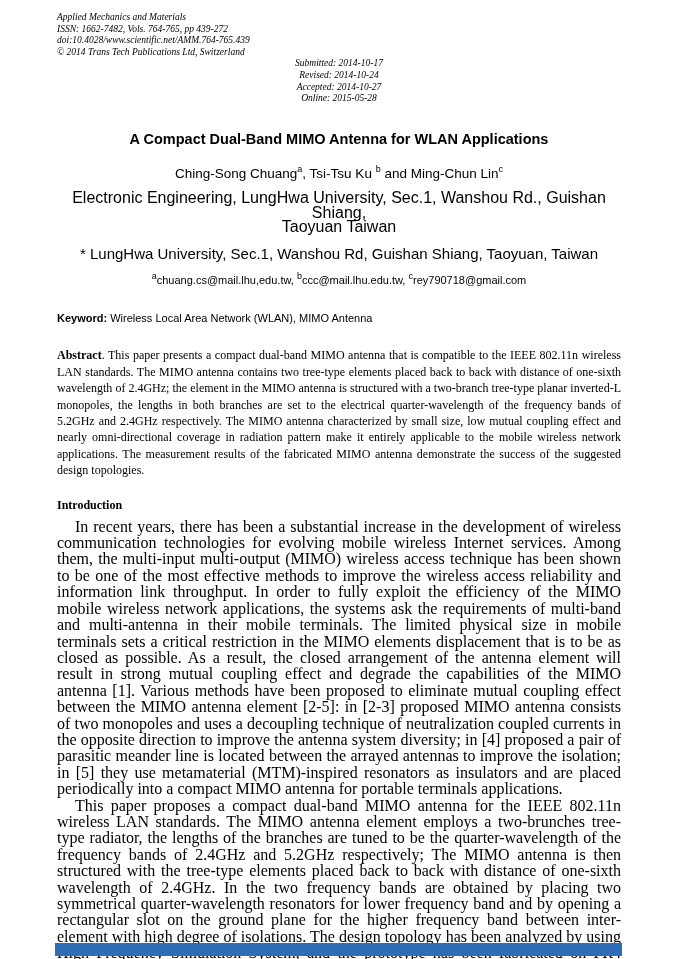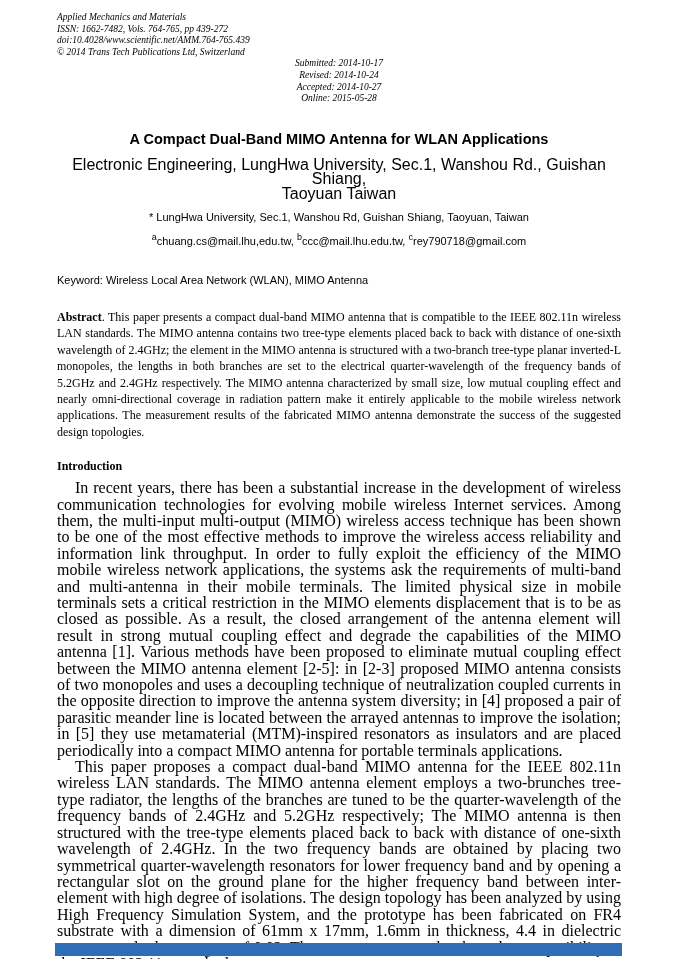--- a/index.html
+++ b/index.html
@@ -47,37 +47,37 @@
   .authors sup, .emails sup { font-size: 9px; }
   .affil {
     font-family: "Liberation Sans", sans-serif;
     font-size: 16px;
     line-height: 14.5px;
     text-align: center;
     margin: 11px 0 0 0;
   }
   .affil-star {
     font-family: "Liberation Sans", sans-serif;
-    font-size: 11px;
+    font-size: 15px;
     text-align: center;
     margin: 10px 0 0 0;
   }
   .emails {
     font-family: "Liberation Sans", sans-serif;
     font-size: 11px;
     text-align: center;
     margin: 9px 0 0 0;
   }
   
   .keyword {
     font-family: "Liberation Sans", sans-serif;
     font-size: 11px;
     margin: 27px 0 0 0;
   }
-  .keyword .kw-label { font-weight: normal; }
+  .keyword .kw-label { font-weight: bold; }
   
   .abstract {
     font-size: 12px;
     line-height: 16.4px;
     text-align: justify;
     margin: 23px 0 0 0;
   }
   .abstract .ab-label { font-weight: bold; }
   .section-heading {
     font-size: 12px;
@@ -117,20 +117,21 @@
     <div class="meta-right">
       <div>Submitted: 2014-10-17</div>
       <div>Revised: 2014-10-24</div>
       <div>Accepted: 2014-10-27</div>
       <div>Online: 2015-05-28</div>
     </div>
   </div>
 
   <h1 class="title">A Compact Dual-Band MIMO Antenna for WLAN Applications</h1>
 
+  <p class="authors"><span>Ching-Song Chuang</span><sup>a</sup><span>, Tsi-Tsu Ku </span><sup>b</sup><span> and Ming-Chun Lin</span><sup>c</sup></p>
 
   <p class="affil">
     <span>Electronic Engineering, LungHwa University, Sec.1, Wanshou Rd., Guishan Shiang,</span><br>
     <span>Taoyuan Taiwan</span>
   </p>
 
   <p class="affil-star">* LungHwa University, Sec.1, Wanshou Rd, Guishan Shiang, Taoyuan, Taiwan</p>
 
   <p class="emails"><sup>a</sup><span>chuang.cs@mail.lhu,edu.tw, </span><sup>b</sup><span>ccc@mail.lhu.edu.tw, </span><sup>c</sup><span>rey790718@gmail.com</span></p>
 

